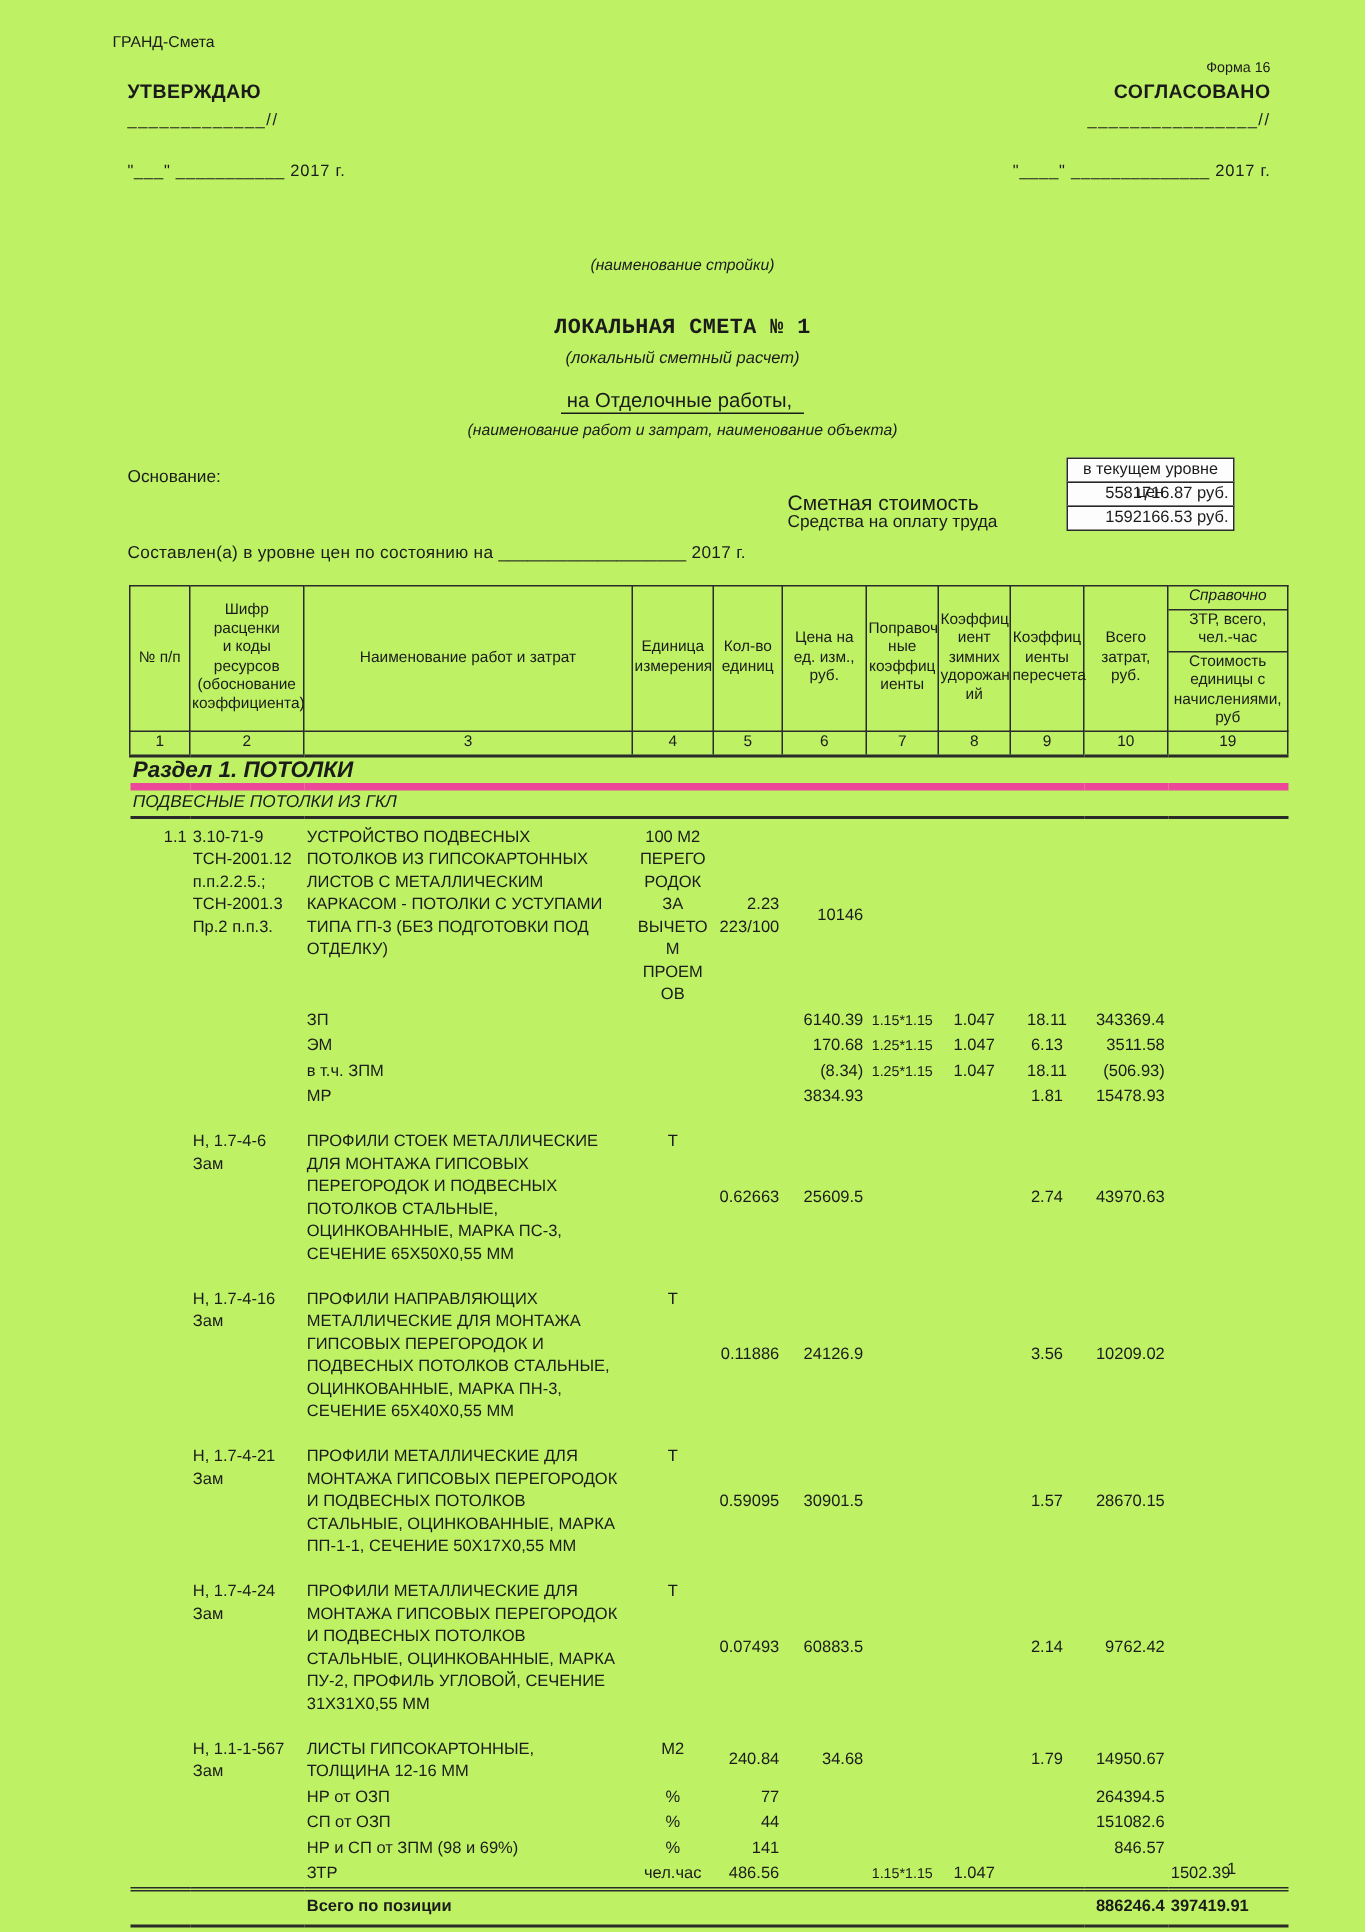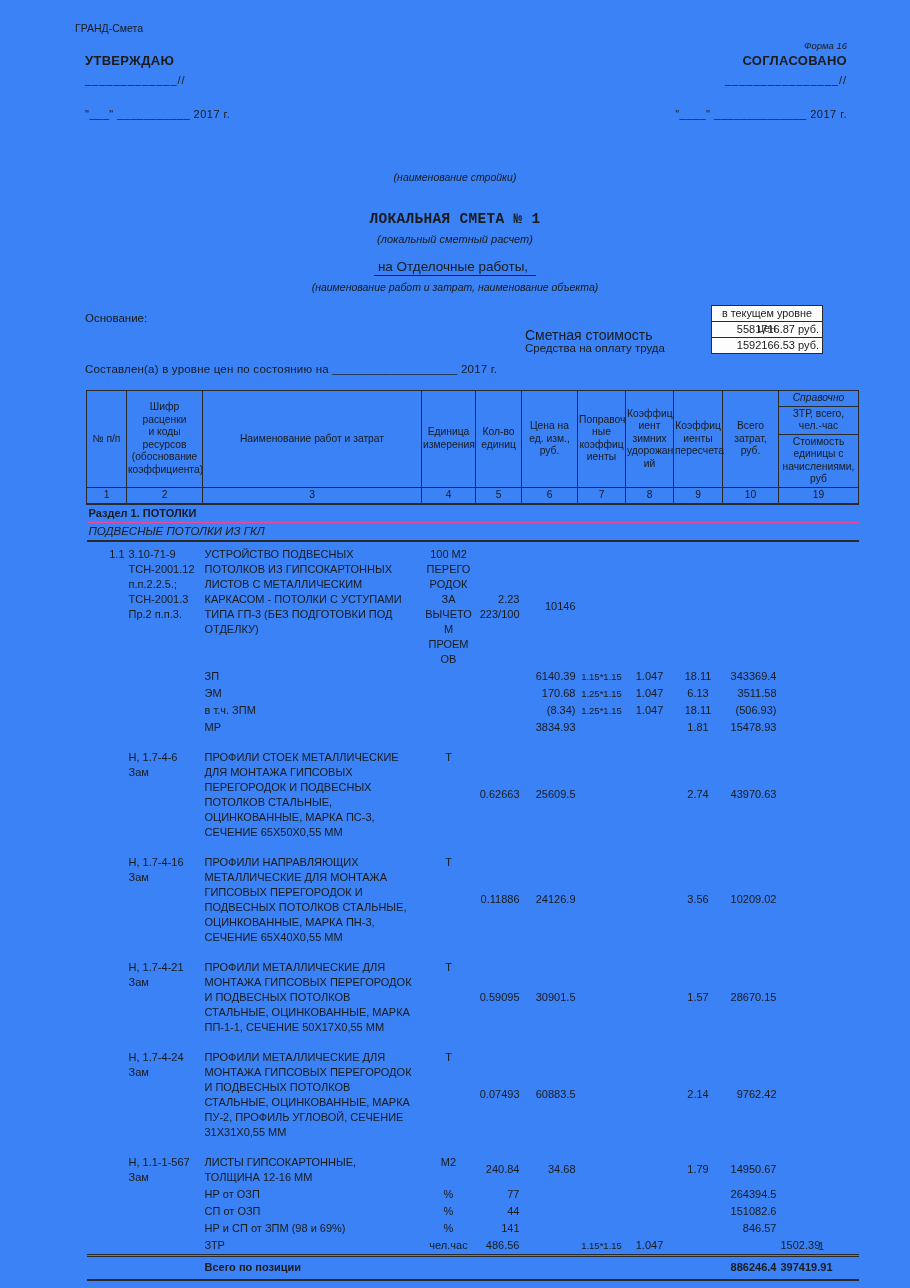--- a/index.html
+++ b/index.html
@@ -1,24 +1,24 @@
 <!DOCTYPE html>
 <html><head>
 <meta charset="utf-8">
 <style>
   html,body{margin:0;padding:0;background:#e8e8e8;}
   .page{
-    position:relative;width:910px;height:1288px;background:#3b82f6;
+    position:relative;width:910px;height:1288px;background:#bef264;
     font-family:"Liberation Sans","DejaVu Sans",sans-serif;color:#1b1b1b;
     margin:0 auto;overflow:hidden;
   }
   .abs{position:absolute;}
   .ml{white-space:pre-line;}
   .brand{left:75px;top:22px;font-size:10.5px;}
-  .form-no{right:63px;top:40px;font-size:9.5px;font-style:italic;}
+  .form-no{right:63px;top:40px;font-size:9.5px;}
   .appr-left{left:85px;top:53px;width:260px;}
   .appr-right{right:63px;top:53px;width:300px;text-align:right;}
   .appr-title{font-size:13px;font-weight:bold;letter-spacing:.3px;}
   .sign-line{font-size:11px;margin-top:6px;letter-spacing:1px;}
   .date-line{font-size:11px;margin-top:22px;letter-spacing:.5px;}
   .hint{font-style:italic;font-size:10.5px;}
   .center-line{left:0;right:0;text-align:center;}
   .doc-title{font-size:14.5px;font-weight:bold;letter-spacing:.3px;font-family:Liberation Mono, monospace;}
   .doc-subtitle{font-style:italic;font-size:11px;}
   .works-title{font-size:13.5px;}
@@ -33,21 +33,21 @@
   .compiled{left:85px;top:363px;font-size:11.5px;letter-spacing:.2px;}
 
   table.est{position:absolute;left:86px;top:390px;width:772px;border-collapse:collapse;table-layout:fixed;font-size:11px;line-height:15px;}
   .est thead th{border:1px solid #2a2a2a;font-weight:normal;font-size:10.3px;line-height:12.5px;text-align:center;vertical-align:middle;padding:1px 1px;}
   .est thead tr.labels{height:90px;}
   .est thead tr.nums th{border-bottom:2px solid #2a2a2a;height:15px;padding:0;}
   th.c11wrap{padding:0 !important;vertical-align:top !important;}
   .c11wrap .seg{border-bottom:1px solid #2a2a2a;padding:1px 2px;}
   .c11wrap .seg:last-child{border-bottom:none;}
   .c11wrap .seg.it{font-style:italic;}
-  tr.section td{font-weight:bold;font-size:11px;border-bottom:1px solid #ec4899;padding:3px 2px 4px 4px;}
+  tr.section td{font-weight:bold;font-size:15px;border-bottom:5px solid #ec4899;padding:3px 2px 4px 4px;font-style:italic;}
   tr.subsection td{font-style:italic;font-size:11.5px;border-bottom:2px solid #2a2a2a;padding:4px 2px 5px 4px;}
   .est tbody td{vertical-align:top;padding:1px 2px;}
   tbody tr.first td{padding-top:5px;}
   td.q,td.p,td.t{text-align:right;}
   td.cr,td.w,td.cv,td.u{text-align:center;}
   td.cr{font-size:9.5px;}
   td.r{text-align:left;padding-right:10px !important;}
   tr.mid td.q,tr.mid td.p,tr.mid td.cr,tr.mid td.w,tr.mid td.cv,tr.mid td.t,tr.mid td.r{vertical-align:middle;}
   tr.gap td{padding-bottom:14px;}
   tr.row-total td{border-top:3px double #2a2a2a;border-bottom:2px solid #2a2a2a;font-weight:bold;padding-top:3px;padding-bottom:4px;}

